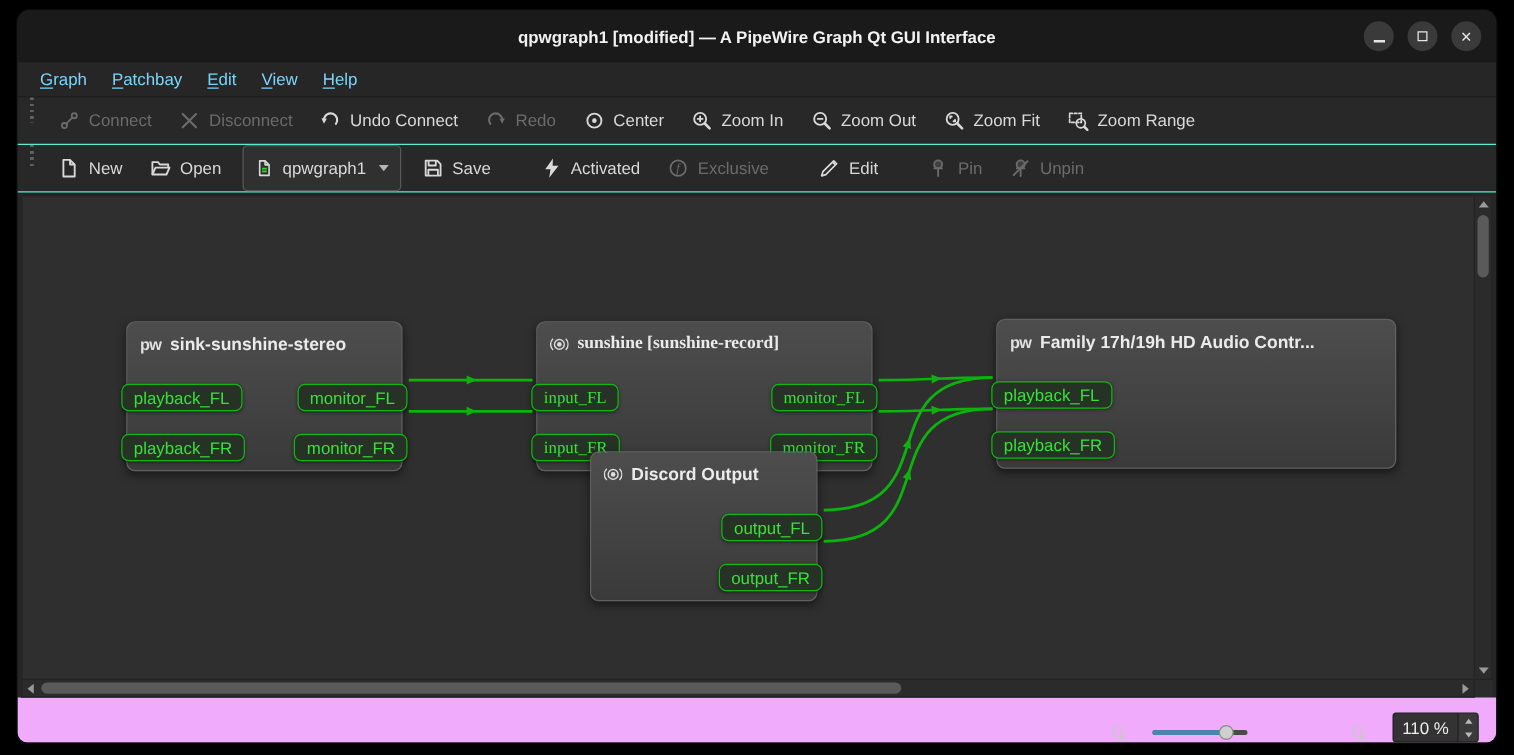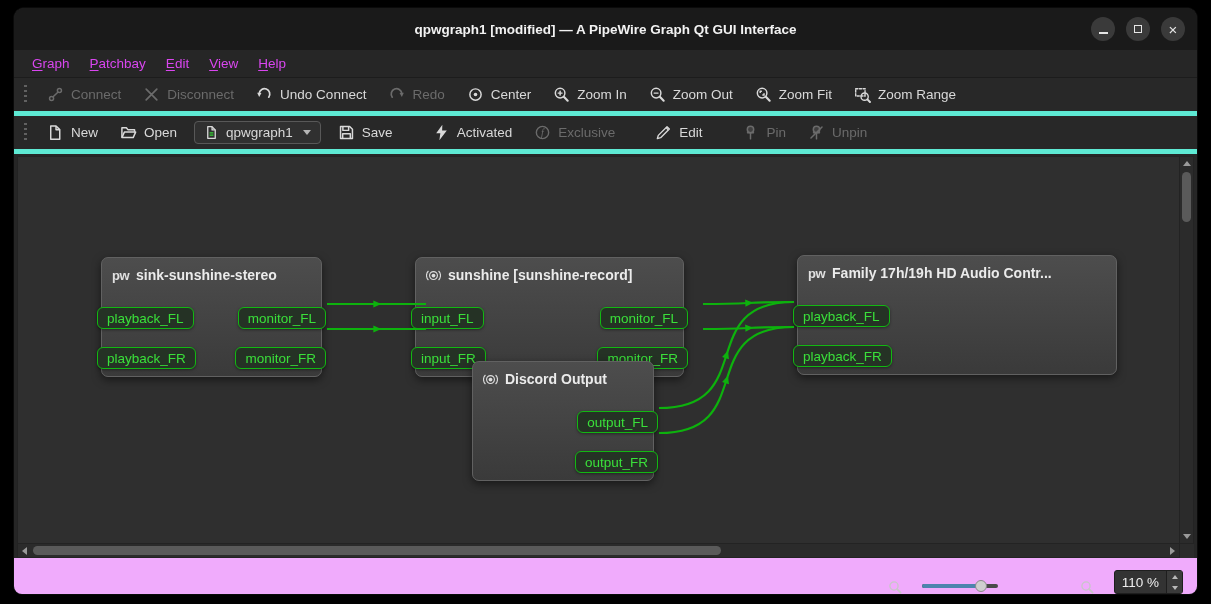--- a/index.html
+++ b/index.html
@@ -17,27 +17,27 @@
                   display:flex; gap:11px; }
   .wbtn { width:24px; height:24px; border-radius:50%; background:#3a3a3a; border:none;
           display:grid; place-items:center; color:#e6e6e6; cursor:pointer; }
   .minbar { width:9px; height:2px; background:#e6e6e6; margin-top:7px; }
   .maxsq { width:8px; height:8px; border:1.4px solid #e6e6e6; }
   .closex { font-size:15px; line-height:1; }
 
   
   .menubar { height:28px; flex:0 0 auto; background:#262626; border-bottom:1px solid #1c1c1c;
              display:flex; align-items:stretch; padding-left:8px; }
-  .menu-item { display:flex; align-items:center; padding:0 10px; color:#d946ef;
+  .menu-item { display:flex; align-items:center; padding:0 10px; color:#7dd3fc;
                font-size:13.5px; cursor:default; }
   .menu-item .accel { text-decoration:underline; text-underline-offset:2px; }
 
   
-  .toolbar { height:38px; flex:0 0 auto; background:#282828; border-bottom:5px solid #5eead4;
-             display:flex; align-items:center; gap:2px; padding:0 8px; }
+  .toolbar { height:38px; flex:0 0 auto; background:#282828; border-bottom:1px solid #5eead4;
+             display:flex; gap:2px; padding:0 8px; }
   .tb-handle { width:3px; height:20px; margin:0 8px 0 2px; flex:0 0 auto;
                background:repeating-linear-gradient(to bottom,#616161 0 2px,transparent 2px 5px); }
   .tbtn { display:flex; align-items:center; gap:7px; padding:5px 10px; border:none;
           background:transparent; color:#d9d9d9; font-size:13.5px; font-family:inherit;
           border-radius:4px; cursor:pointer; white-space:nowrap; }
   .tbtn.disabled { color:#6b6b6b; }
   .ticon { flex:0 0 auto; }
   .combo { display:flex; align-items:center; gap:7px; background:#303030;
            border:1px solid #585858; border-radius:4px; padding:3px 9px; margin:0 5px;
            color:#d9d9d9; font-size:13.5px; cursor:pointer; }
@@ -334,21 +334,21 @@
           </div>
           <div class="gnode-row">
             <div class="slot left">
               <div class="gport in">playback_FR</div>
             </div>
             <div class="slot right">
               <div class="gport out">monitor_FR</div>
             </div>
           </div>
         </div>
-        <div class="gnode" style="left: 397px; top: 100px; width: 269px;">
+        <div class="gnode" style="left: 411px; top: 100px; width: 269px; font-family: Liberation Serif, serif;">
           <div class="gnode-head">
             <span class="gnode-icon">
               <svg width="15" height="15" viewBox="0 0 16 16" fill="none" stroke="#dcdcdc" stroke-width="1.2">
                 <circle cx="8" cy="8" r="2" fill="#dcdcdc" stroke="none"></circle>
                 <circle cx="8" cy="8" r="4.2"></circle>
                 <path d="M2.6 3.2 A6.6 6.6 0 0 0 2.6 12.8 M13.4 3.2 A6.6 6.6 0 0 1 13.4 12.8"></path>
               </svg>
             </span>
             <span class="gnode-title">sunshine [sunshine-record]</span>
           </div>

